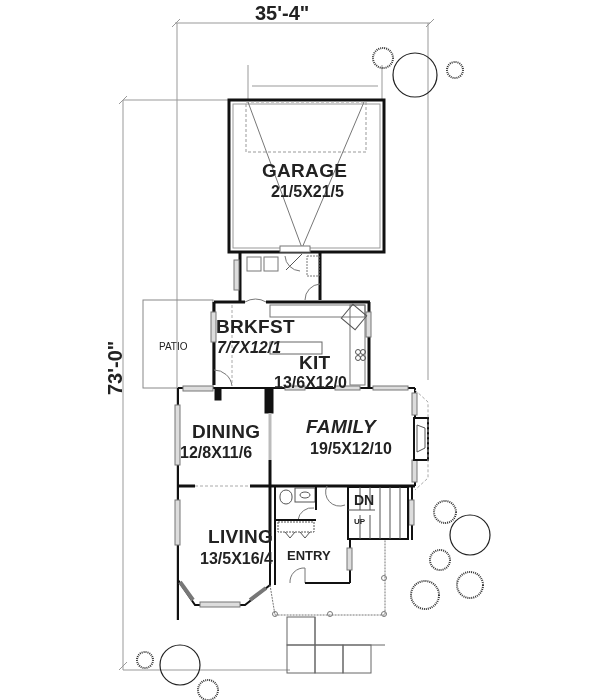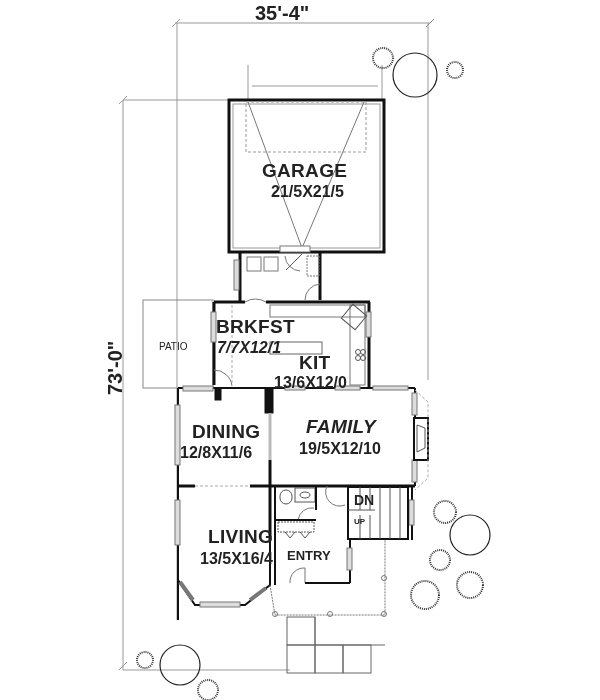--- a/index.html
+++ b/index.html
@@ -185,21 +185,21 @@
 <div class="lbl room-name" style="left:216px; top:316px;">BRKFST</div>
 <div class="lbl room-dim" style="left:217px; top:339px;font-style:italic;">7/7X12/1</div>
 
 <div class="lbl room-name" style="left:290px; top:352px;margin-left:9px;">KIT</div>
 <div class="lbl room-dim" style="left:274px; top:374px;">13/6X12/0</div>
 
 <div class="lbl room-name" style="left:192px; top:421px;">DINING</div>
 <div class="lbl room-dim" style="left:180px; top:444px;">12/8X11/6</div>
 
 <div class="lbl room-name" style="left:306px; top:416px;font-style:italic;">FAMILY</div>
-<div class="lbl room-dim" style="left:299px; top:440px;">19/5X12/10</div>
+<div class="lbl room-dim" style="left:310px; top:440px;">19/5X12/10</div>
 
 <div class="lbl room-name" style="left:208px; top:526px;text-align:right;">LIVING</div>
 <div class="lbl room-dim" style="left:200px; top:550px;">13/5X16/4</div>
 
 <div class="lbl small" style="left:159px; top:341px; font-size:10px; font-weight:normal;">PATIO</div>
 <div class="lbl small" style="left:287px; top:548px; font-size:13px;">ENTRY</div>
 
 <div class="lbl small" style="left:354px; top:492px; font-size:14px;">DN</div>
 <div class="lbl small" style="left:354px; top:517px; font-size:8px;">UP</div>
 

